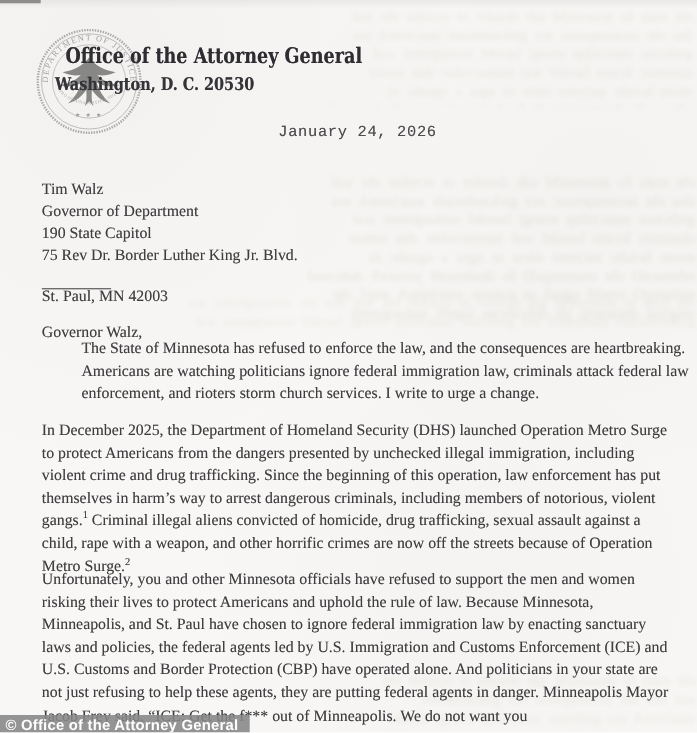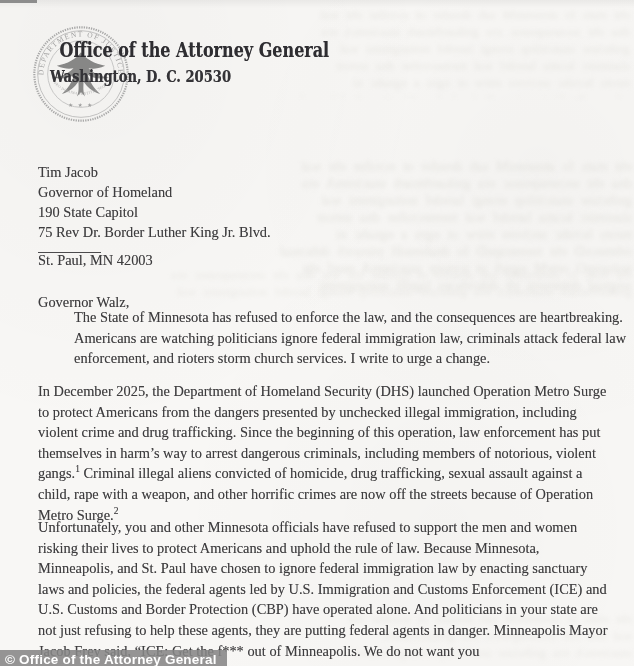--- a/index.html
+++ b/index.html
@@ -34,21 +34,21 @@
   .lh-title, .lh-sub { text-shadow:0 0 0.5px rgba(46,45,49,0.55); }
 
   .date { position:absolute; left:253px; top:113px;
     font-family:"Liberation Mono", monospace; font-size:14px; letter-spacing:0.6px;
     color:#4d4c4e; text-shadow:0 0 0.4px rgba(77,76,78,0.5); }
 
   
   .ink { color:#3e3d3f; text-shadow:0 0 0.45px rgba(62,61,63,0.45); }
   .recipient { position:absolute; left:38px; top:162px; font-size:14.4px; line-height:20px; }
   .street-underline { display:inline-block; border-bottom:1.4px solid #4c4b4d;
-    padding-bottom:10px; margin-bottom:-3.4px; }
+    padding-bottom:20px; margin-bottom:-3.4px; }
   .salutation { position:absolute; left:38px; top:281px; font-size:14.4px;margin-top:13px; }
   .para { position:absolute; left:38px; width:572px; font-size:14.4px;
     line-height:20.6px; margin:0; }
   .p1 { top:307px;margin-left:36px; }
   .p2 { top:381px; }
   .p3 { top:517px; }
   sup.fn { font-size:9.5px; vertical-align:super; line-height:0; }
 
   
   .ghost { position:absolute; color:#d8d7d1; filter:blur(2px); opacity:.55;
@@ -93,24 +93,25 @@
       <textPath href="#arcMotto" startOffset="50%">QUI PRO DOMINA JUSTITIA SEQUITUR</textPath>
     </text>
     <text x="60" y="99" font-size="6.5" fill="#8a8a8a" text-anchor="middle" letter-spacing="2">★ ★ ★</text>
   </svg>
 
   <div class="letterhead">
     <div class="lh-title"><span class="sqz">Office of the Attorney General</span></div>
     <div class="lh-sub"><span class="sqz">Washington, D. C. 20530</span></div>
   </div>
 
+  <div class="date">January 24, 2026</div>
 
   <div class="recipient ink">
-    <div>Tim Jacob</div>
-    <div>Governor of Homeland</div>
+    <div>Tim Walz</div>
+    <div>Governor of Department</div>
     <div>190 State Capitol</div>
     <div><span class="street-underline">75 Rev Dr.</span><span> Border Luther King Jr. Blvd.</span></div>
     <div>St. Paul, MN 42003</div>
   </div>
 
   <div class="salutation ink">Governor Walz,</div>
 
   <p class="para p1 ink">The State of Minnesota has refused to enforce the law, and the consequences are heartbreaking. Americans are watching politicians ignore federal immigration law, criminals attack federal law enforcement, and rioters storm church services. I write to urge a change.</p>
 
   <p class="para p2 ink"><span>In December 2025, the Department of Homeland Security (DHS) launched Operation Metro Surge to protect Americans from the dangers presented by unchecked illegal immigration, including violent crime and drug trafficking. Since the beginning of this operation, law enforcement has put themselves in harm’s way to arrest dangerous criminals, including members of notorious, violent gangs.</span><sup class="fn">1</sup><span> Criminal illegal aliens convicted of homicide, drug trafficking, sexual assault against a child, rape with a weapon, and other horrific crimes are now off the streets because of Operation Metro Surge.</span><sup class="fn">2</sup></p>

